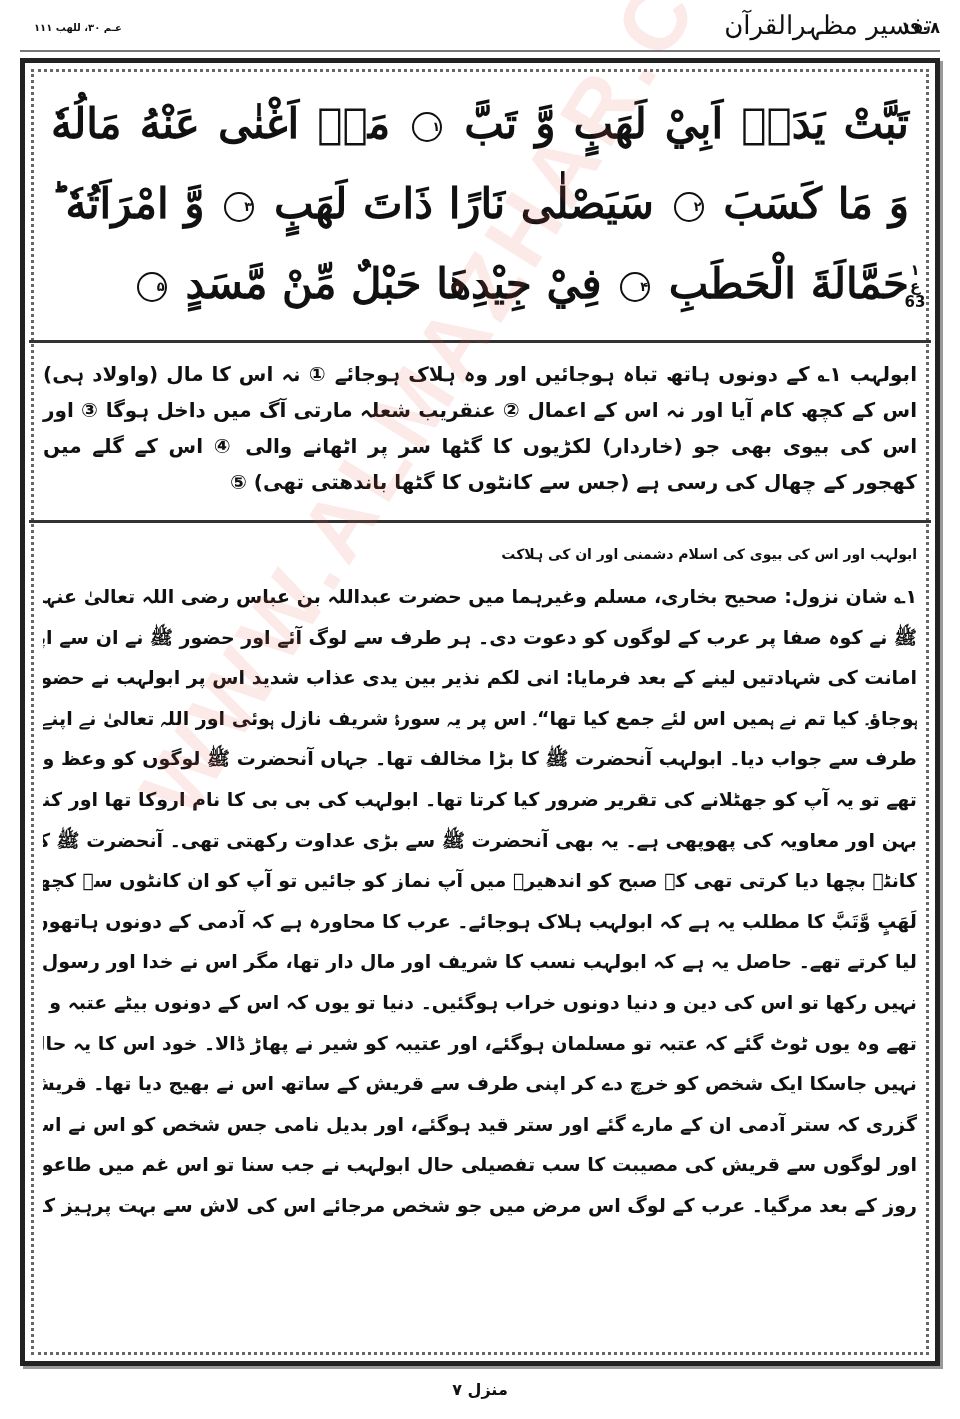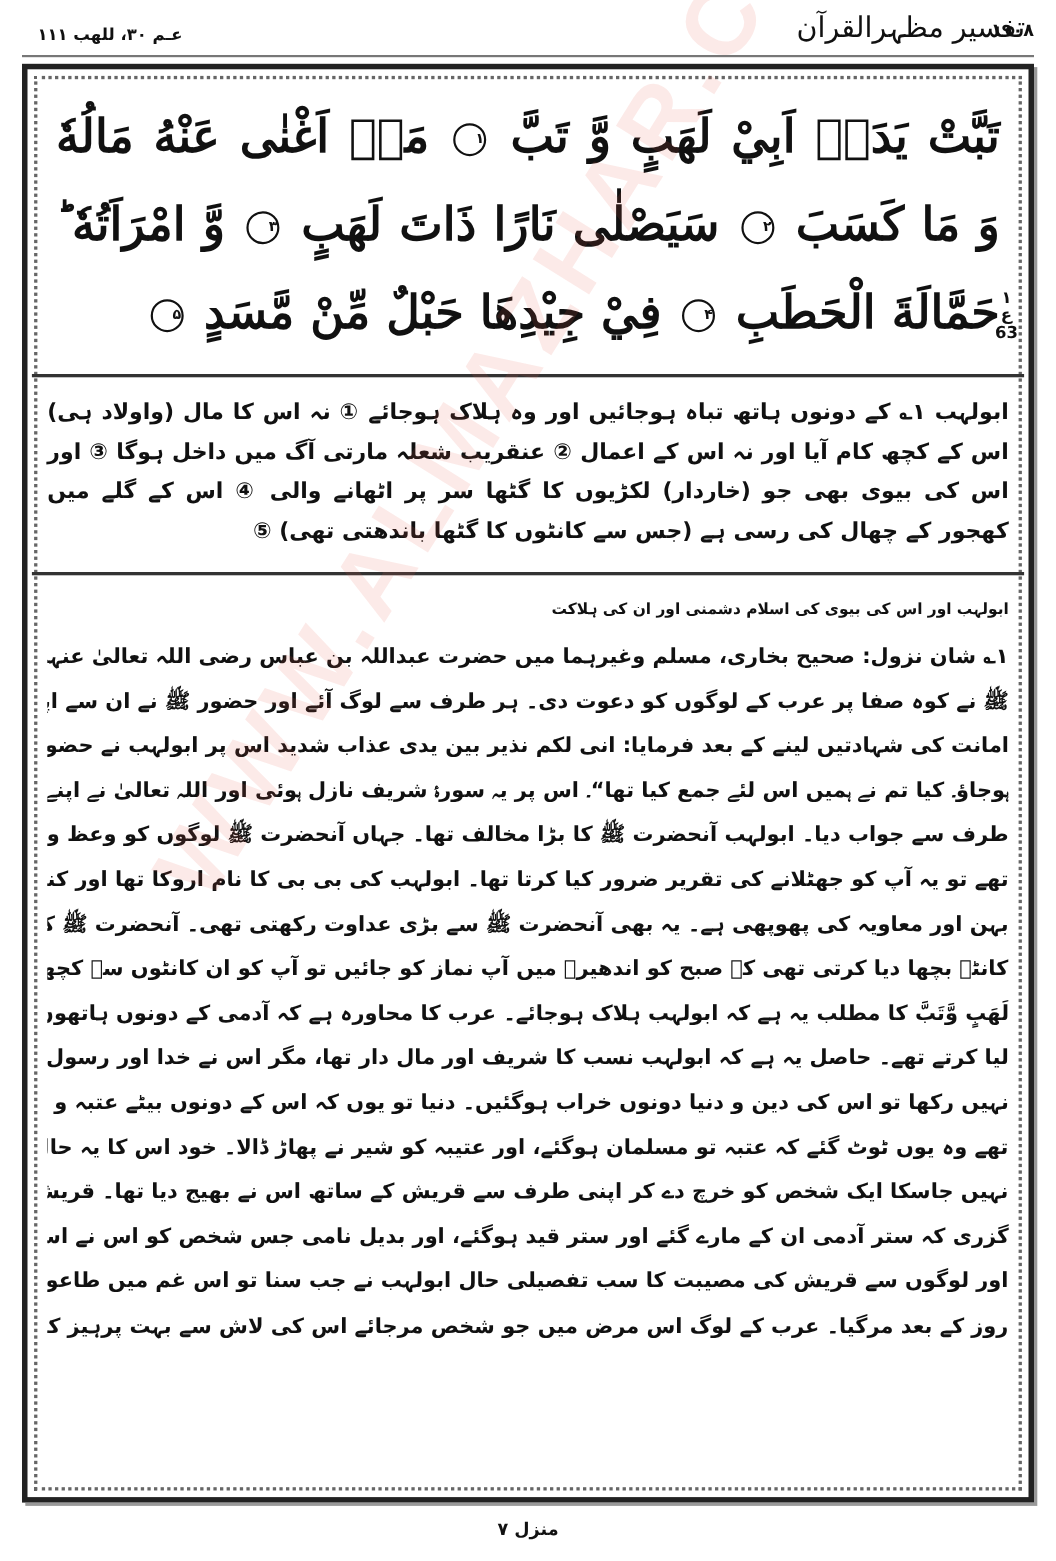--- a/index.html
+++ b/index.html
@@ -12,21 +12,21 @@
       transform: rotate(-58deg); transform-origin: left top;
       font-family: "Liberation Sans", sans-serif; font-weight: bold;
       font-size: 88px; letter-spacing: 8px;
       color: rgba(230, 90, 80, 0.13); white-space: nowrap;
       pointer-events: none; z-index: 5;
     }
     .running-head {
       position: absolute; left: 20px; right: 20px; top: 8px; height: 42px;
       border-bottom: 2px solid #777;
     }
-    .rh-left { position: absolute; left: 14px; top: 14px; font-size: 15px; font-weight: bold; direction: rtl; }
+    .rh-left { position: absolute; left: 14px; top: 14px; font-size: 10px; font-weight: bold; direction: rtl; }
     .rh-center { position: absolute; left: 0; right: 0; top: 10px; text-align: right; font-size: 16px; font-weight: bold; }
     .rh-right { position: absolute; right: 8px; top: 2px; font-size: 26px; font-weight: normal; direction: rtl; font-family: "DejaVu Serif", serif; }
 
     .frame-outer {
       position: absolute; left: 20px; top: 58px; width: 920px; height: 1308px;
       border: 5px solid #222; box-sizing: border-box;
       box-shadow: 3px 3px 0 #999;
     }
     .frame-inner {
       position: absolute; left: 6px; top: 6px; right: 6px; bottom: 6px;

